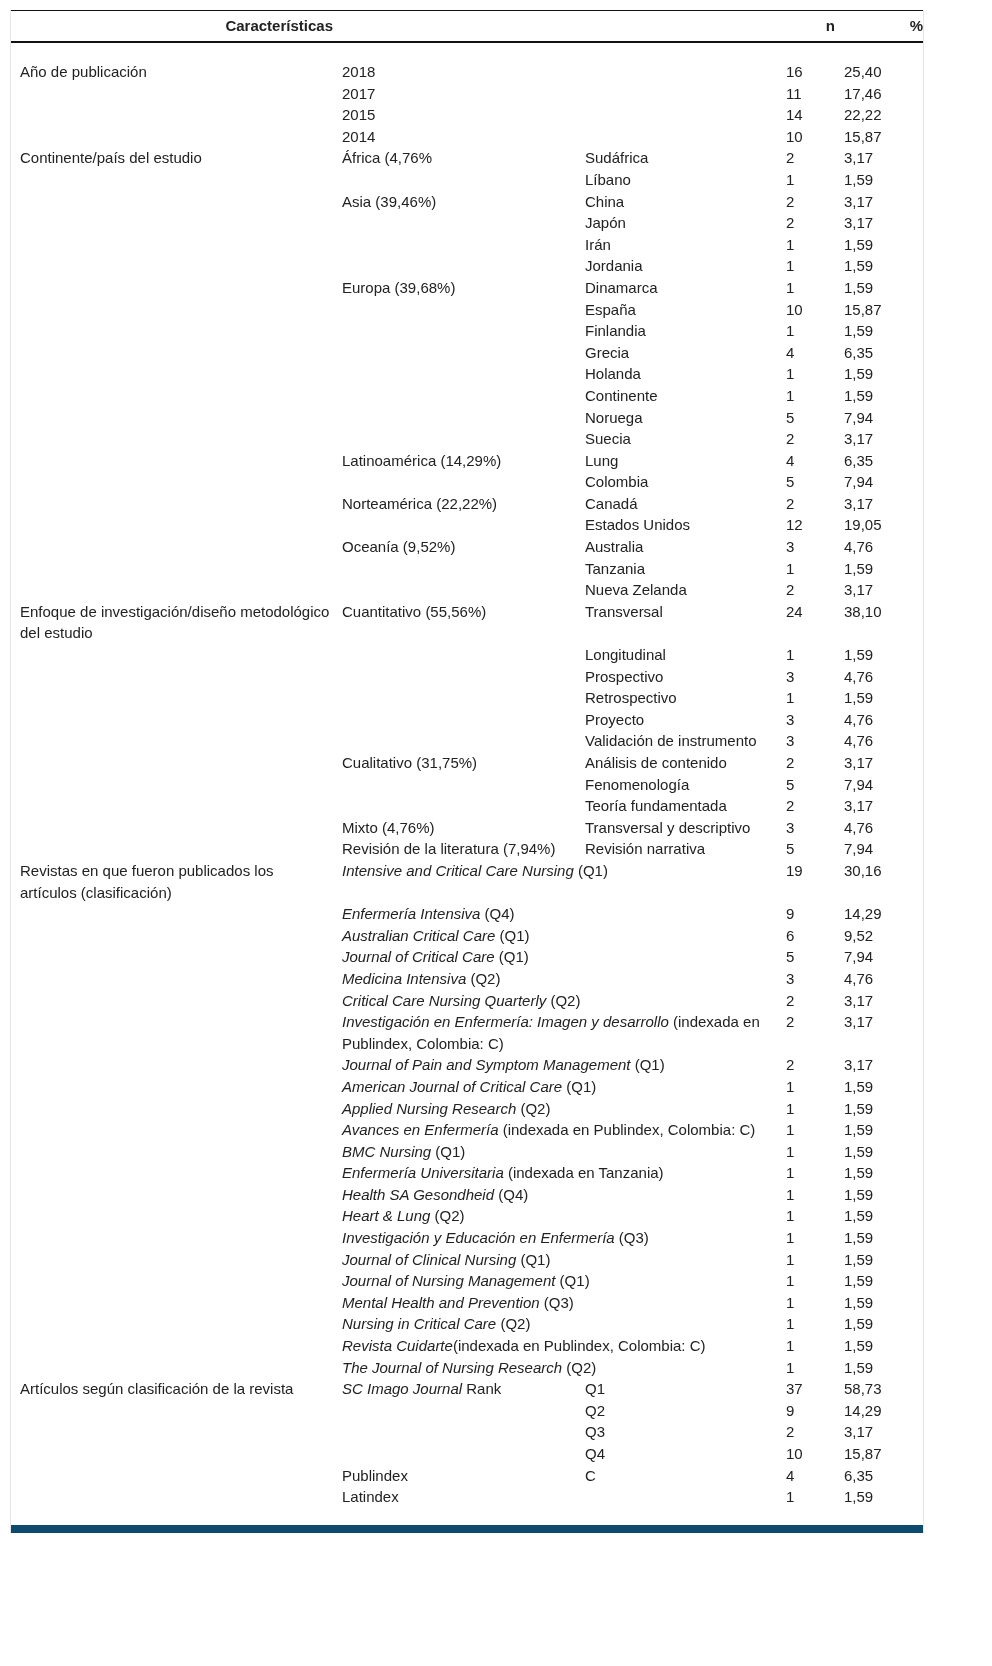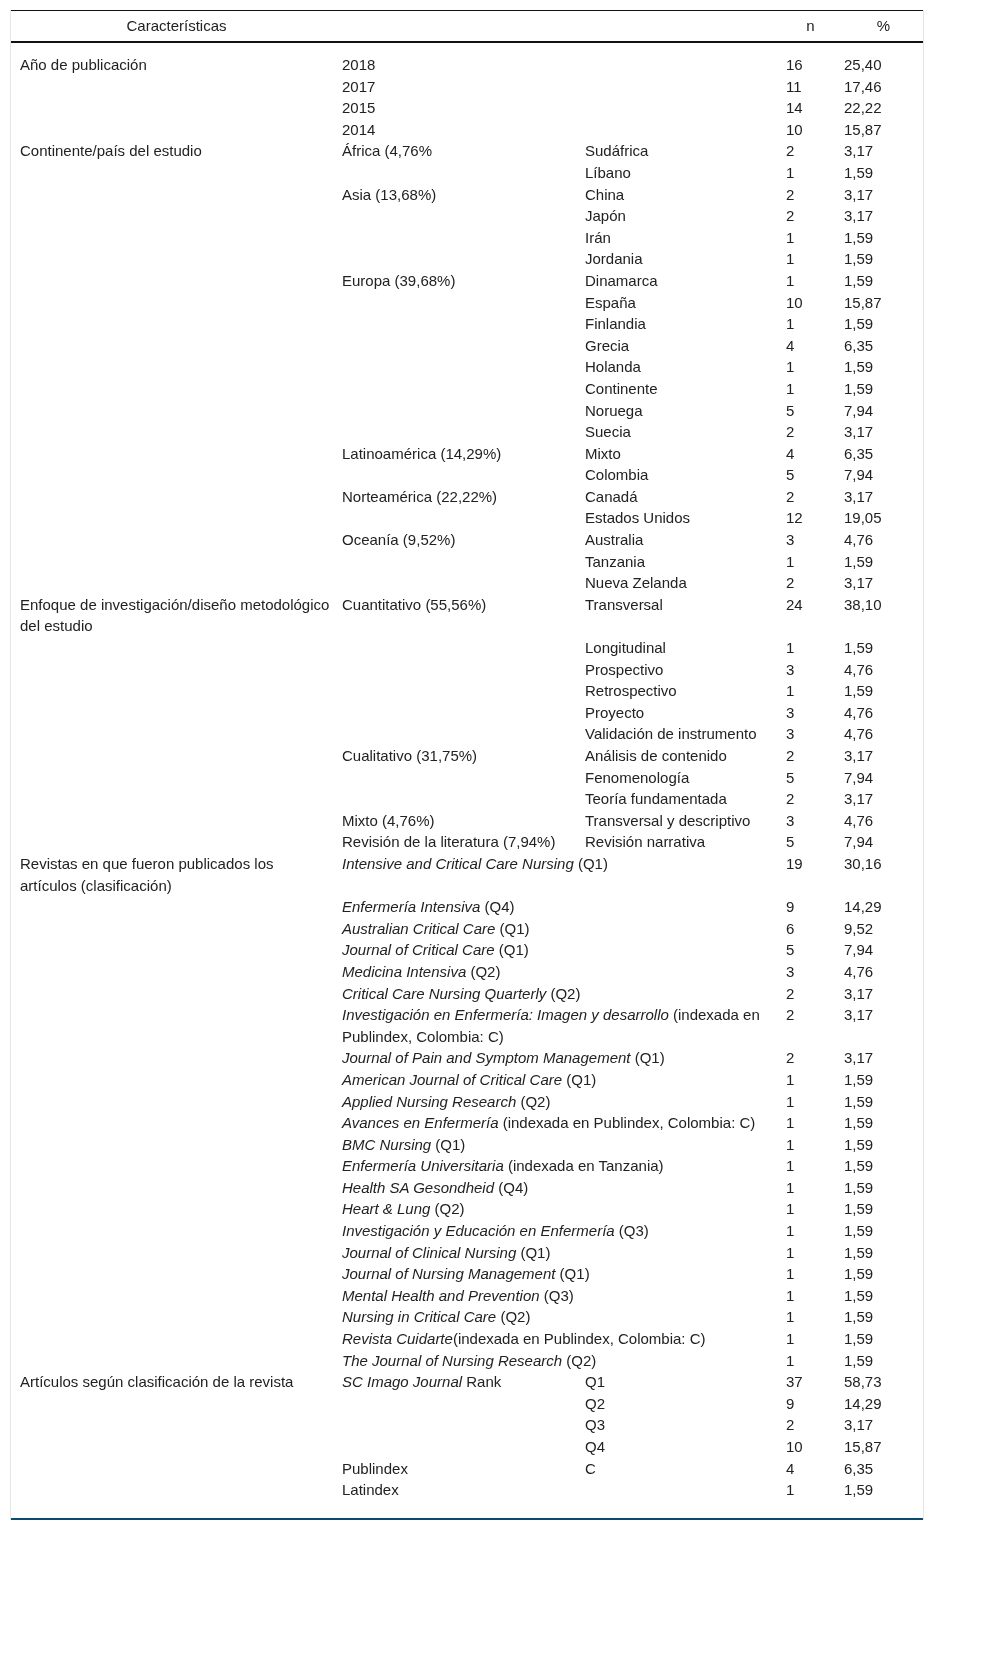--- a/index.html
+++ b/index.html
@@ -8,30 +8,30 @@
     font-family: "Liberation Sans", sans-serif; font-size: 15px; color: #222;
   }
   .table-wrap {
     position: absolute; left: 10px; top: 10px; width: 912px;
     border-left: 1px solid #e6e6e6; border-right: 1px solid #e6e6e6;
   }
   table {
     width: 100%; border-collapse: collapse; table-layout: fixed;
   }
   thead tr th {
-    font-weight: normal; text-align: center; vertical-align: top;
+    font-weight: bold; text-align: right; vertical-align: top;
     padding: 0 0 0 9px; height: 30px; line-height: 30px;
     border-top: 1px solid #111; border-bottom: 2px solid #111;
   }
   tbody td {
     text-align: left; vertical-align: top; padding: 0 0 0 9px;
     line-height: 21.6px; height: 21.6px;
   }
-  tbody tr.first td { padding-top: 11px; margin-top: 32px; }
-  tbody tr.last td { padding-bottom: 17px; border-bottom: 2px solid #0c4a6e; }
+  tbody tr.first td { padding-top: 18px; margin-top: 32px; }
+  tbody tr.last td { padding-bottom: 17px; border-bottom: 8px solid #0c4a6e; }
   col.c1 { width: 322px; }
   col.c2 { width: 243px; }
   col.c3 { width: 201px; }
   col.c4 { width: 58px; }
   col.c5 { width: 88px; }
   em { font-style: italic; }
 </style>
 </head>
 <body>
 
@@ -91,21 +91,21 @@
         </tr>
         <tr>
           <td></td>
           <td></td>
           <td>Líbano</td>
           <td>1</td>
           <td>1,59</td>
         </tr>
         <tr>
           <td></td>
-          <td>Asia (13,68%)</td>
+          <td>Asia (39,46%)</td>
           <td>China</td>
           <td>2</td>
           <td>3,17</td>
         </tr>
         <tr>
           <td></td>
           <td></td>
           <td>Japón</td>
           <td>2</td>
           <td>3,17</td>
@@ -176,21 +176,21 @@
         <tr>
           <td></td>
           <td></td>
           <td>Suecia</td>
           <td>2</td>
           <td>3,17</td>
         </tr>
         <tr>
           <td></td>
           <td>Latinoamérica (14,29%)</td>
-          <td>Mixto</td>
+          <td>Lung</td>
           <td>4</td>
           <td>6,35</td>
         </tr>
         <tr>
           <td></td>
           <td></td>
           <td>Colombia</td>
           <td>5</td>
           <td>7,94</td>
         </tr>

